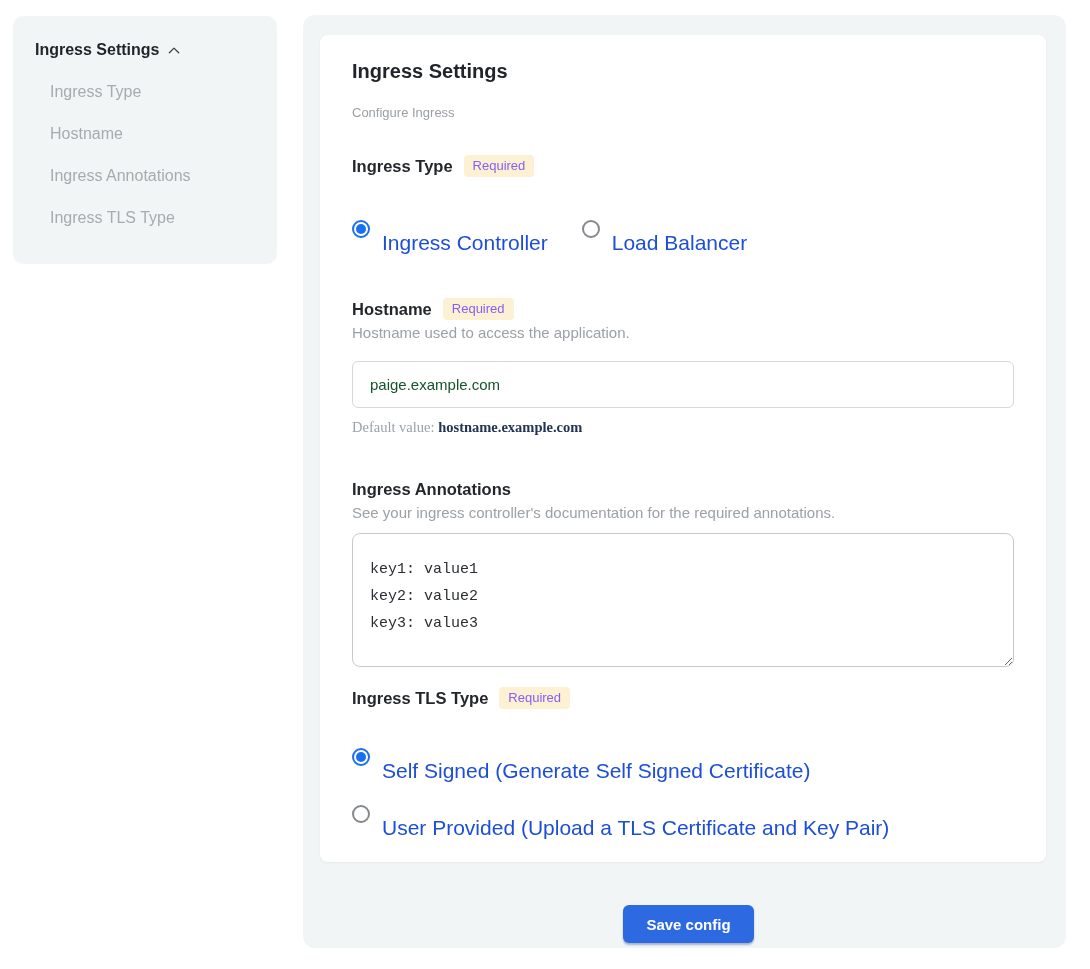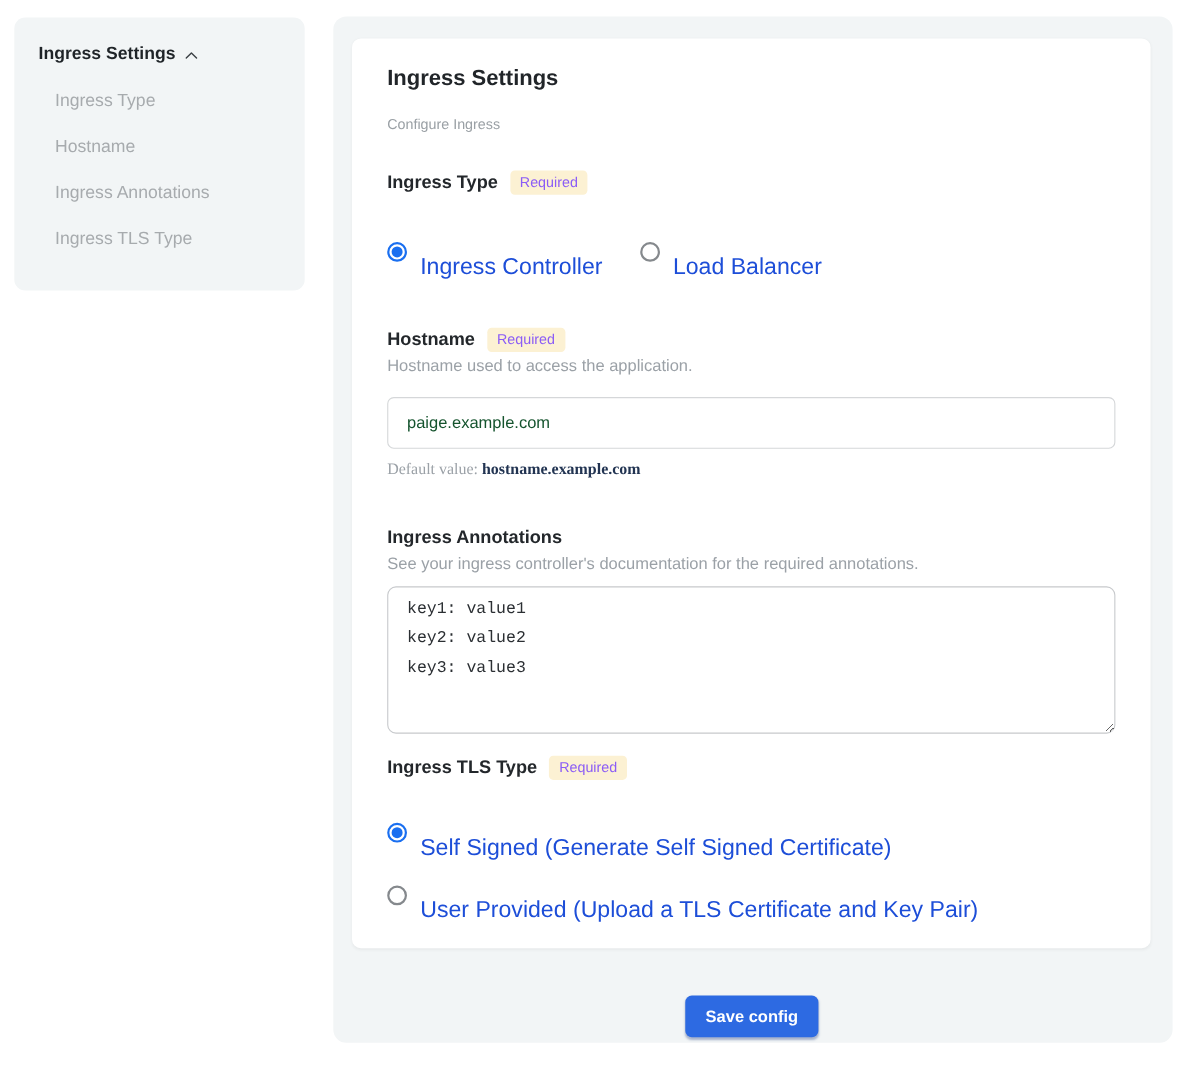--- a/index.html
+++ b/index.html
@@ -62,27 +62,27 @@
     border: 1px solid #d5d7d9; border-radius: 6px;
     padding: 0 17px; font-size: 15px; color: #14532d;
     font-family: "Liberation Sans", sans-serif; outline: none; background: #fff;
   }
   .default-line { margin-top: 11px; font-size: 14.5px; color: #9ba1a7; line-height: 17px; font-family: Liberation Serif, serif; }
   .default-line strong { color: #223452; font-weight: 700; }
 
   .annotations-textarea {
     margin-top: 11px; width: 100%; height: 134px;
     border: 1px solid #c7c9cc; border-radius: 8px;
-    padding: 6px 17px; font-family: "Liberation Mono", monospace;
+    padding: 22px 17px; font-family: "Liberation Mono", monospace;
     font-size: 15px; line-height: 27px; color: #2b2f33;
     resize: both; outline: none; display: block; background: #fff;
   }
 
   .save-button {
-    position: absolute; left: 320px; top: 890px; width: 121px; height: 38px;
+    position: absolute; left: 320px; top: 890px; width: 131px; height: 38px;
     background: #2d6ae2; color: #ffffff; font-family: "Liberation Sans", sans-serif;
     font-size: 15px; font-weight: 700; border: none; border-radius: 6px;
     box-shadow: 0 2px 2px rgba(25, 55, 125, 0.35); cursor: pointer; text-align: center;
   }
 </style>
 </head>
 <body>
 
 <nav class="sidebar">
   <div class="sidebar-header">

